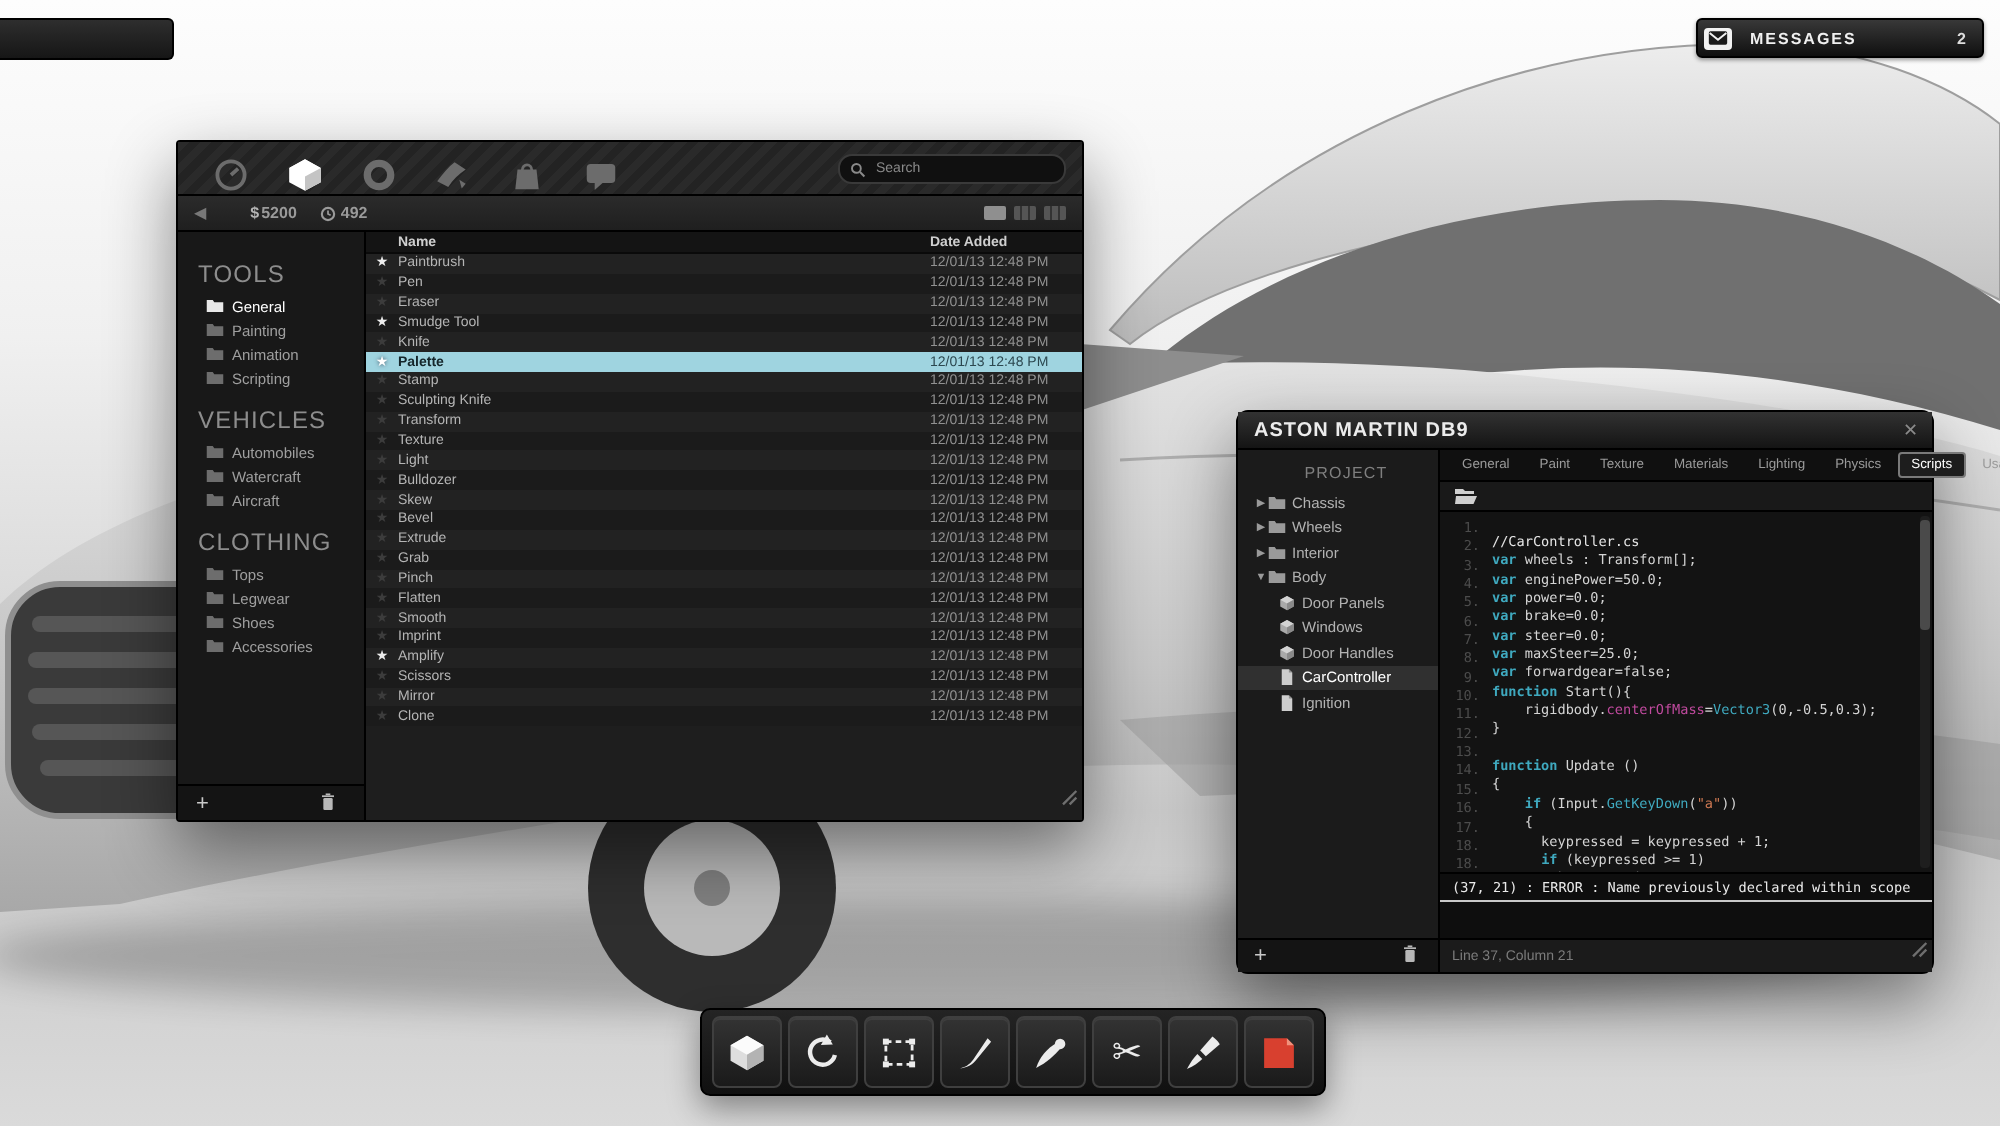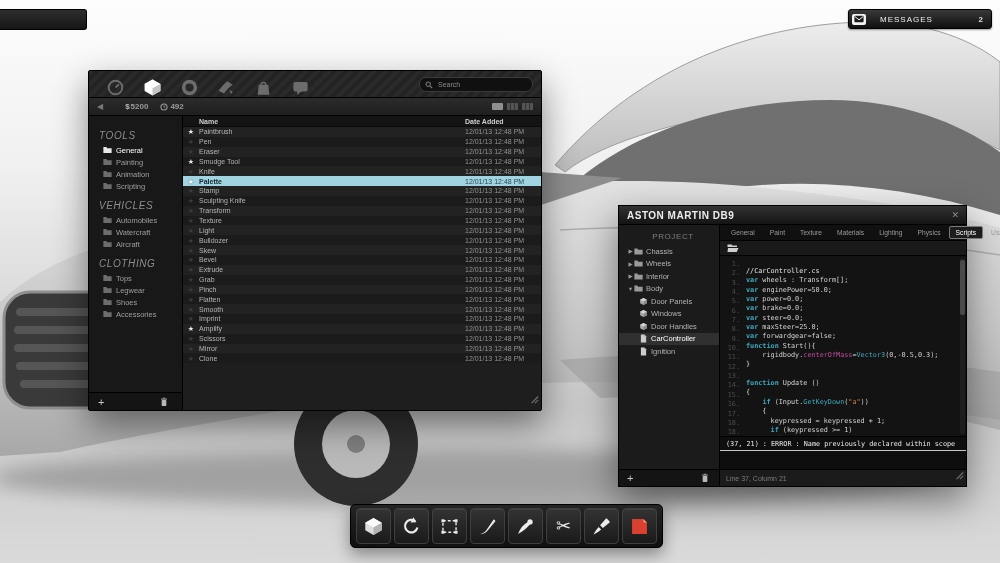--- a/index.html
+++ b/index.html
@@ -9,21 +9,21 @@
     background:linear-gradient(180deg,#fdfdfd 0%,#f0f0f0 30%,#dcdcdc 52%,#c7c7c7 72%,#d2d2d2 88%,#dadada 100%);
   }
   
   #car-render{position:absolute;left:0;top:0;pointer-events:none;}
   
   #tl-fragment{position:absolute;left:0;top:9px;width:86px;height:19px;background:linear-gradient(#2e2e2e,#161616);border-radius:0 3px 3px 0;border:1px solid #000;border-left:none;}
   
   #messages{position:absolute;left:848px;top:9px;width:142px;height:18px;background:linear-gradient(#383838,#101010);border:1px solid #000;border-radius:3px;display:flex;align-items:center;box-shadow:0 1px 2px rgba(0,0,0,.4);}
   #messages .env-box{width:14px;height:11px;background:#f2f2f2;border-radius:2px;margin:0 0 0 3px;display:flex;align-items:center;justify-content:center;}
   #messages .env-box svg{width:10px;height:8px;}
-  #messages .mlabel{font-size:8px;font-weight:normal;color:#f0f0f0;letter-spacing:1px;margin-left:14px;}
+  #messages .mlabel{font-size:8px;font-weight:bold;color:#f0f0f0;letter-spacing:1px;margin-left:9px;}
   #messages .mcount{margin-left:auto;margin-right:8px;font-size:8px;font-weight:bold;color:#ddd;}
   
   #tool-window{position:absolute;left:88px;top:70px;width:452px;height:339px;background:#1c1c1c;border:1px solid #000;border-radius:2px;box-shadow:0 14px 34px rgba(0,0,0,.45);display:flex;flex-direction:column;}
   .tw-toolbar{height:26px;background:repeating-linear-gradient(135deg,#2a2a2a 0 4px,#232323 4px 8px);border-bottom:1px solid #000;display:flex;align-items:flex-end;position:relative;}
   .tbicon{width:22px;height:20px;margin-left:15px;color:#6c6c6c;display:flex;align-items:center;justify-content:center;}
   .tbicon svg{width:19px;height:19px;}
   .tbicon.active{color:#fff;}
   .searchbox{position:absolute;right:8px;top:6px;width:102px;height:13px;background:#101010;border:1px solid #3a3a3a;border-radius:7px;display:flex;align-items:center;padding:0 5px;}
   .searchbox svg{width:8px;height:8px;flex:0 0 auto;}
   .searchbox input{background:transparent;border:none;outline:none;color:#bbb;font-size:7px;width:80px;margin-left:3px;font-family:"Liberation Sans",sans-serif;}
@@ -33,21 +33,21 @@
   .money{margin-left:22px;font-weight:bold;}
   .money .sym{color:#b5b5b5;margin-right:1px;}
   .coins{margin-left:12px;font-weight:bold;display:flex;align-items:center;}
   .coins svg{width:8px;height:8px;margin-right:2px;}
   .viewtoggles{margin-left:auto;margin-right:8px;display:flex;gap:4px;}
   .vt{width:11px;height:7px;border-radius:1px;}
   .vt.a{background:#8f8f8f;}
   .vt.b{background:repeating-linear-gradient(90deg,#555 0 3px,#333 3px 4px);}
   .tw-content{flex:1;display:flex;min-height:0;}
   .tw-sidebar{width:94px;background:#181818;border-right:1px solid #000;position:relative;padding-top:6px;box-sizing:border-box;}
-  .sgtitle{font-size:10px;color:#8d8d8d;letter-spacing:.6px;margin:8px 0 3px 10px;font-style:italic;}
+  .sgtitle{font-size:12px;color:#8d8d8d;letter-spacing:.6px;margin:8px 0 3px 10px;}
   .sitem{display:flex;align-items:center;height:12px;padding-left:14px;color:#9f9f9f;font-size:7.5px;cursor:default;}
   .sitem svg{width:9px;height:8px;margin-right:4px;color:#6d6d6d;}
   .sitem.active{color:#fff;}
   .sitem.active svg{color:#e8e8e8;}
   .tw-side-footer{position:absolute;bottom:0;left:0;width:100%;height:17px;background:#141414;border-top:1px solid #000;display:flex;align-items:center;}
   .tw-side-footer .plus{color:#c9c9c9;font-size:11px;margin-left:9px;line-height:10px;}
   .tw-side-footer .trash{margin-left:auto;margin-right:14px;}
   .trash svg{width:8px;height:10px;}
   .tw-list{flex:1;background:#1e1e1e;position:relative;min-width:0;}
   .lheader{height:10px;background:#141414;border-bottom:1px solid #0a0a0a;display:flex;align-items:center;font-size:7px;font-weight:bold;color:#cfcfcf;}
@@ -61,21 +61,21 @@
   .lrow .star.on{color:#ededed;}
   .lrow .rname{flex:1;}
   .lrow .rdate{width:76px;flex:0 0 auto;color:#919191;}
   .lrow.selected{background:#9fd4e0 !important;}
   .lrow.selected .rname{color:#15262b;font-weight:bold;}
   .lrow.selected .rdate{color:#2c4850;}
   .lrow.selected .star.on{color:#fff;text-shadow:0 0 2px #456;}
   .grip{position:absolute;right:2px;bottom:2px;}
   .grip svg{width:10px;height:10px;}
   
-  #script-window{position:absolute;left:618px;top:205px;width:347px;height:280px;background:#1a1a1a;border:1px solid #000;border-radius:0;box-shadow:0 14px 34px rgba(0,0,0,.45);display:flex;flex-direction:column;}
+  #script-window{position:absolute;left:618px;top:205px;width:347px;height:280px;background:#1a1a1a;border:1px solid #000;border-radius:6px;box-shadow:0 14px 34px rgba(0,0,0,.45);display:flex;flex-direction:column;}
   .sw-title{height:18px;background:linear-gradient(#323232,#141414);border-bottom:1px solid #000;display:flex;align-items:center;flex:0 0 auto;}
   .sw-title .t{font-size:10px;font-weight:bold;color:#ececec;letter-spacing:.5px;margin-left:8px;}
   .sw-close{margin-left:auto;margin-right:7px;color:#8a8a8a;font-size:9px;cursor:default;}
   .sw-body{flex:1;display:flex;min-height:0;}
   .sw-left{width:100px;flex:0 0 auto;background:#1b1b1b;border-right:1px solid #000;display:flex;flex-direction:column;text-align:center;}
   .sw-proj-header{font-size:8px;color:#7f7f7f;letter-spacing:.6px;margin:7px 0 4px 8px;}
   #tree{flex:1;}
   .titem{display:flex;align-items:center;height:12.5px;font-size:7.5px;color:#b2b2b2;padding-left:8px;}
   .titem .exp{width:7px;font-size:5.5px;color:#9a9a9a;flex:0 0 auto;}
   .titem svg{width:9px;height:9px;margin-right:3px;flex:0 0 auto;}

